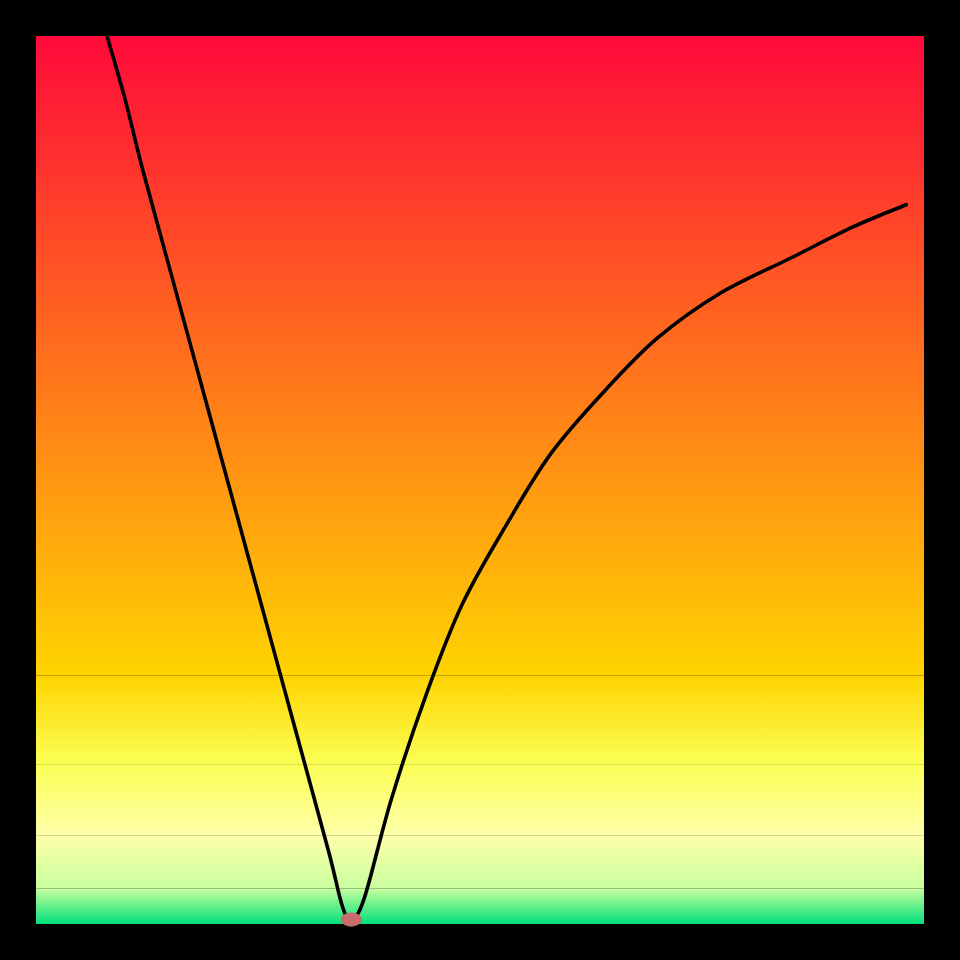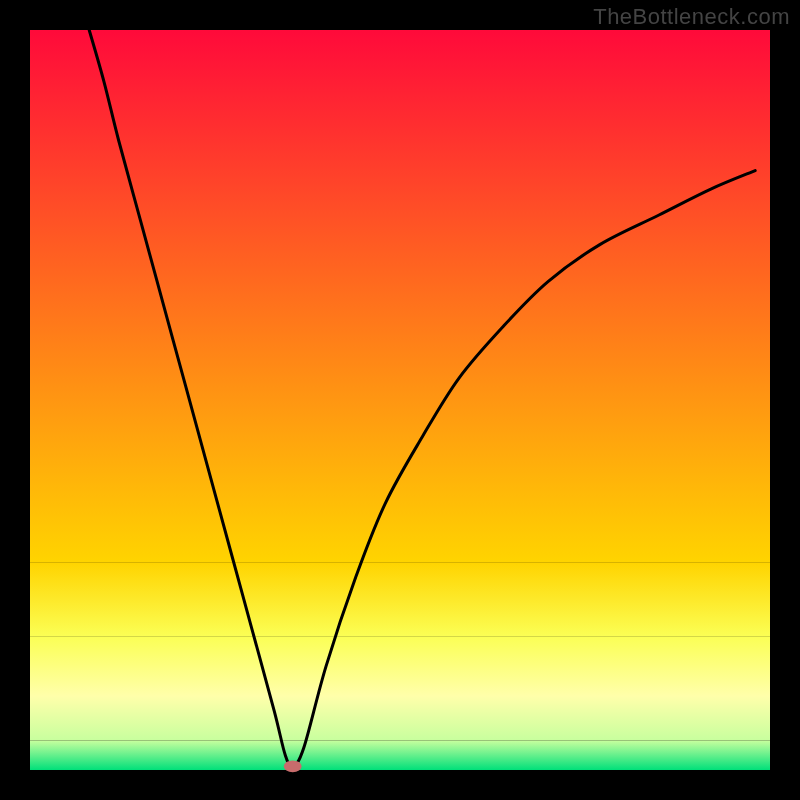--- a/index.html
+++ b/index.html
@@ -30,21 +30,20 @@
   svg {
     position: absolute;
     top: 0;
     left: 0;
   }
 </style>
 </head>
 <body>
 <div class="outer">
 
-<div class="watermark">TheBottleneck.com</div>
 
 <svg id="chart-svg" width="800" height="800" viewBox="0 0 800 800">
   <defs>
     <linearGradient id="grad1" x1="0" y1="0" x2="0" y2="1">
       <stop offset="0" stop-color="#ff0a3a"></stop>
       <stop offset="1" stop-color="#ffd400"></stop>
     </linearGradient>
     <linearGradient id="grad2" x1="0" y1="0" x2="0" y2="1">
       <stop offset="0" stop-color="#ffd400"></stop>
       <stop offset="1" stop-color="#fbff55"></stop>

